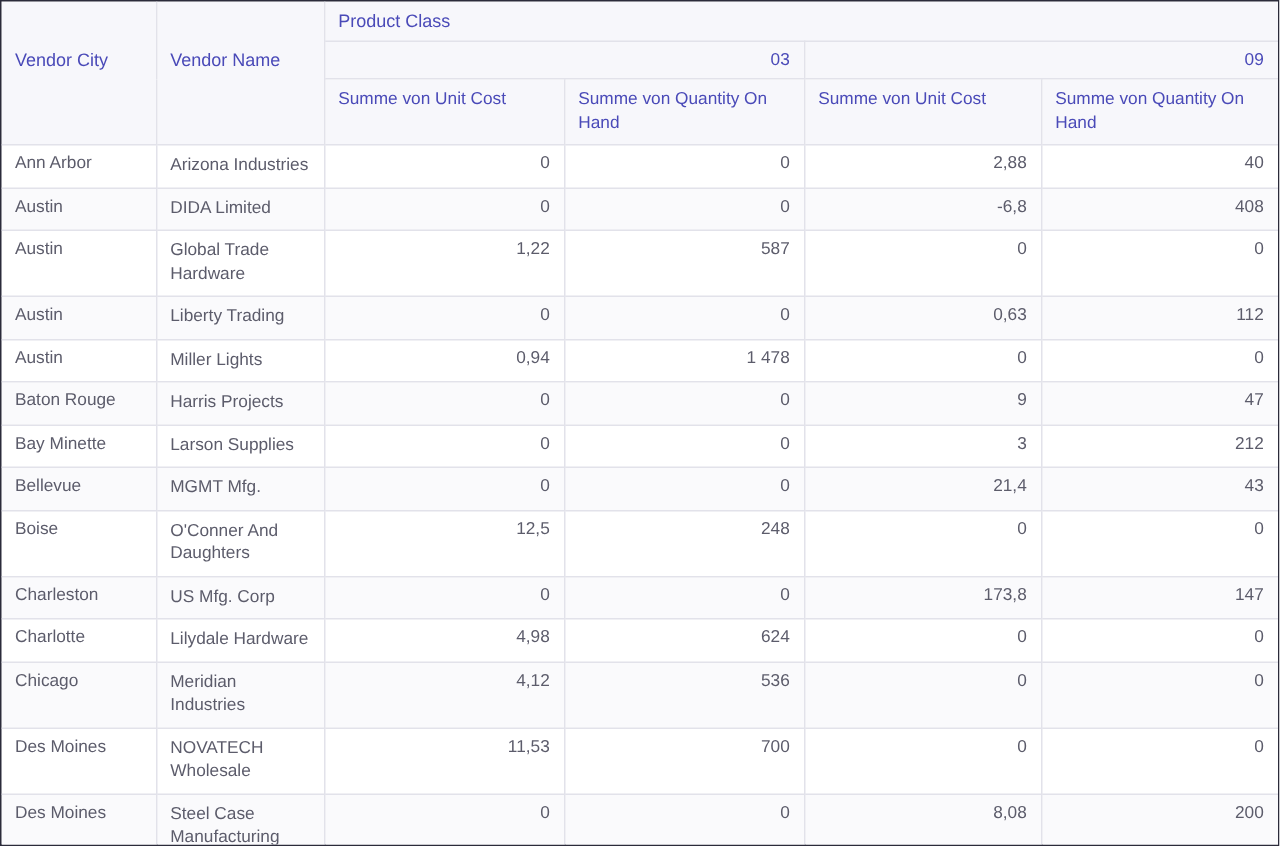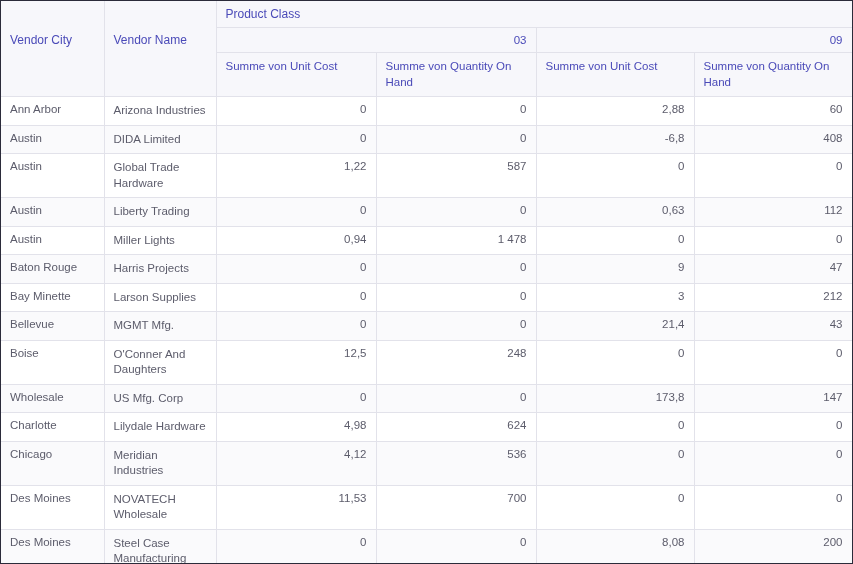--- a/index.html
+++ b/index.html
@@ -130,21 +130,21 @@
         <td>Summe von Quantity On Hand</td>
       </tr>
     </thead>
     <tbody id="pivot-body">
         <tr>
           <td class="city">Ann Arbor</td>
           <td class="name">Arizona Industries</td>
           <td class="num">0</td>
           <td class="num">0</td>
           <td class="num">2,88</td>
-          <td class="num">60</td>
+          <td class="num">40</td>
         </tr>
         <tr class="alt">
           <td class="city">Austin</td>
           <td class="name">DIDA Limited</td>
           <td class="num">0</td>
           <td class="num">0</td>
           <td class="num">-6,8</td>
           <td class="num">408</td>
         </tr>
         <tr>
@@ -197,21 +197,21 @@
         </tr>
         <tr>
           <td class="city">Boise</td>
           <td class="name">O'Conner And Daughters</td>
           <td class="num">12,5</td>
           <td class="num">248</td>
           <td class="num">0</td>
           <td class="num">0</td>
         </tr>
         <tr class="alt">
-          <td class="city">Wholesale</td>
+          <td class="city">Charleston</td>
           <td class="name">US Mfg. Corp</td>
           <td class="num">0</td>
           <td class="num">0</td>
           <td class="num">173,8</td>
           <td class="num">147</td>
         </tr>
         <tr>
           <td class="city">Charlotte</td>
           <td class="name">Lilydale Hardware</td>
           <td class="num">4,98</td>

